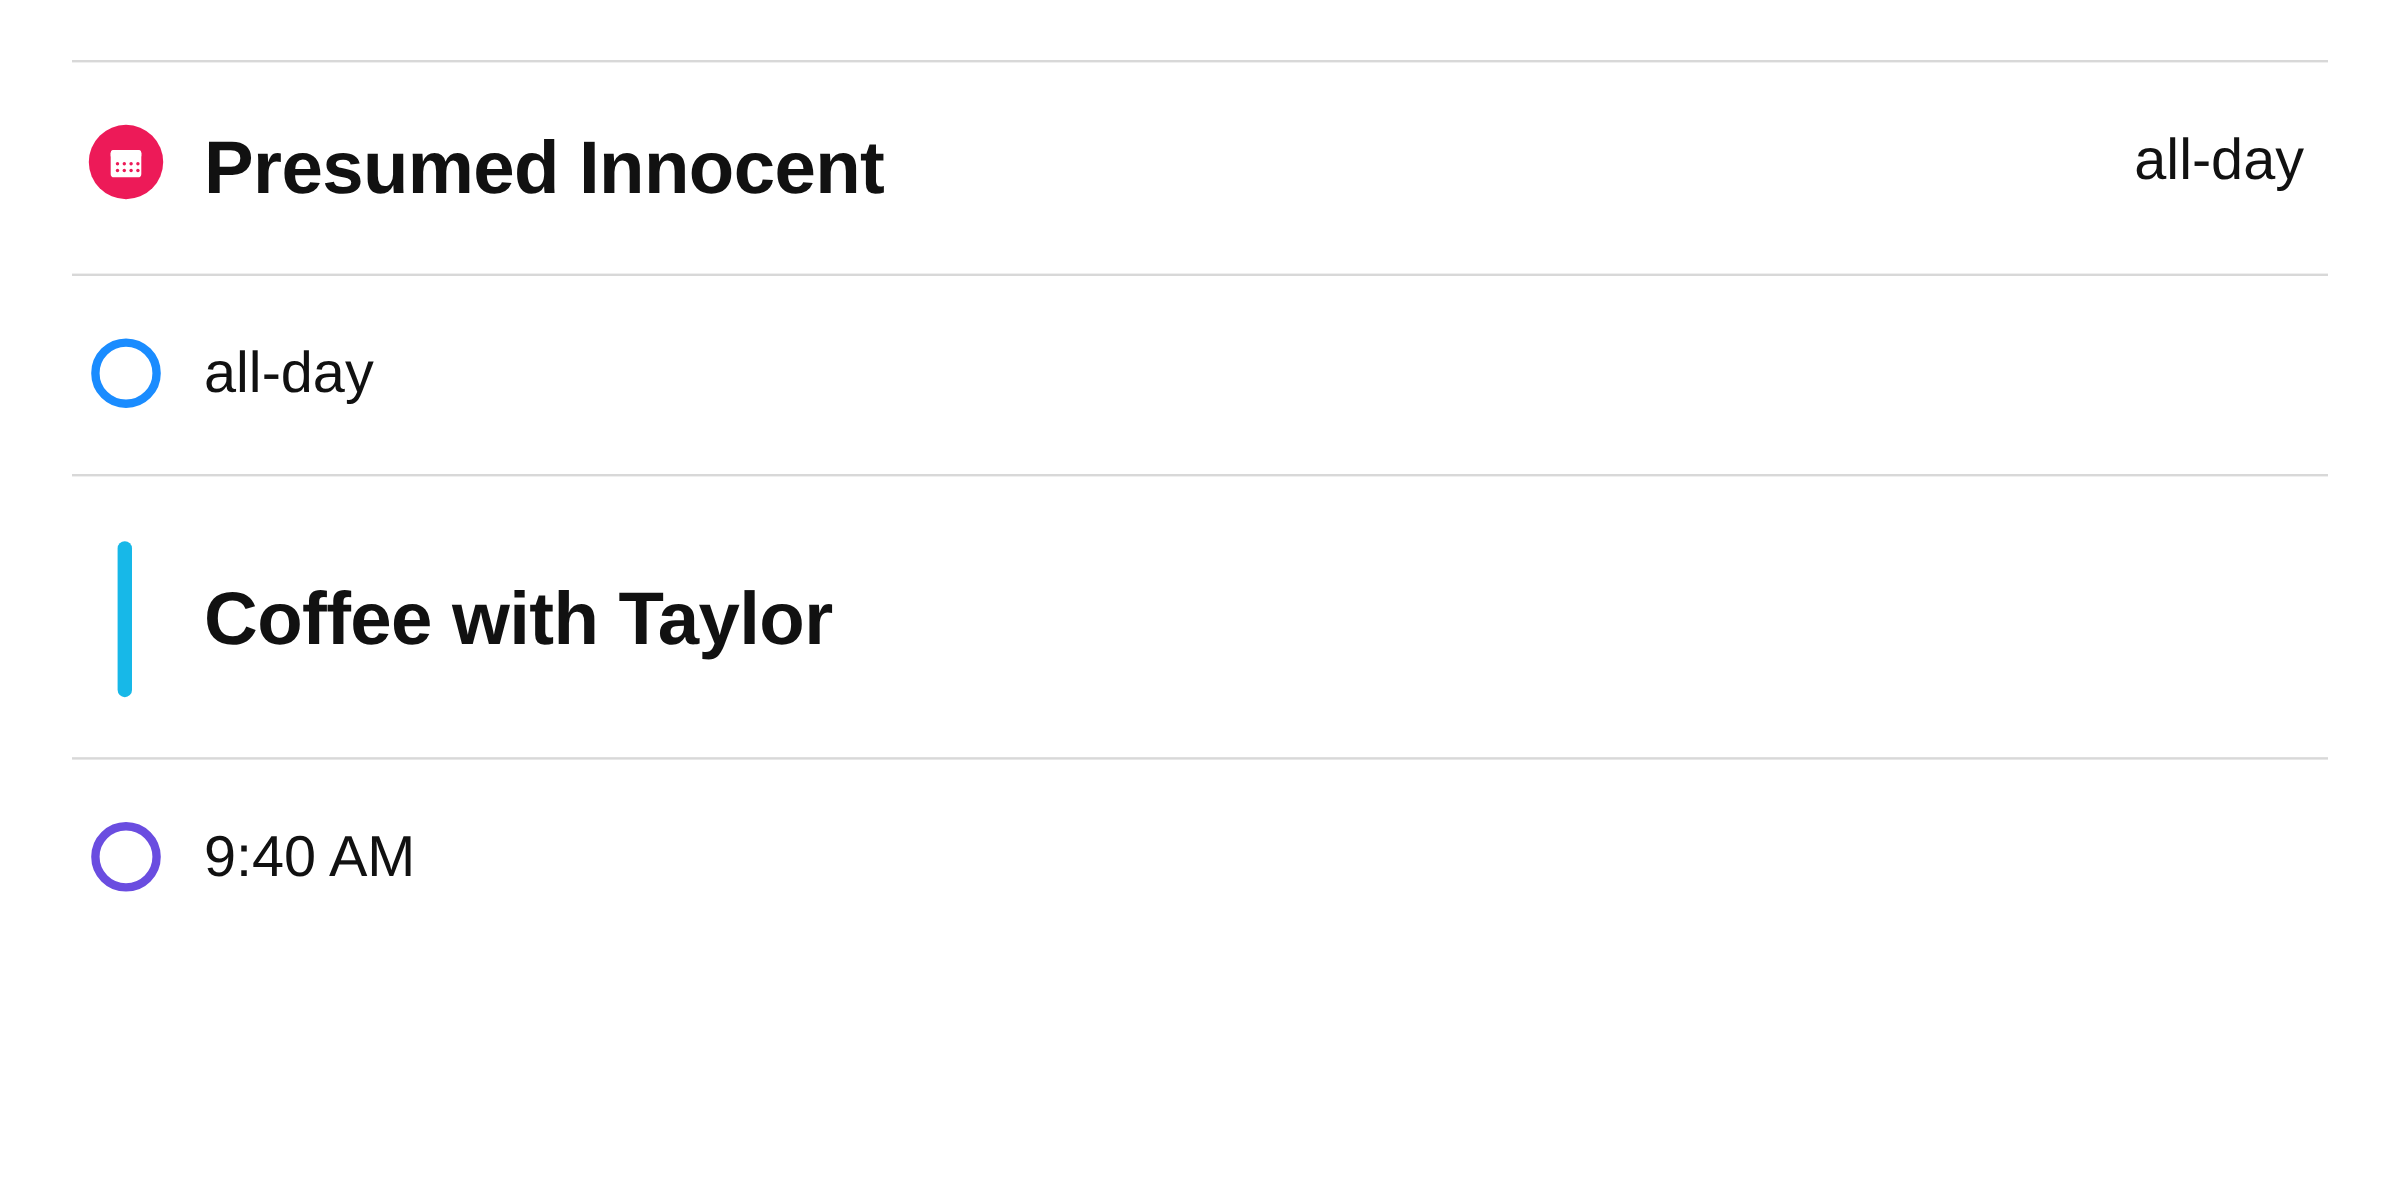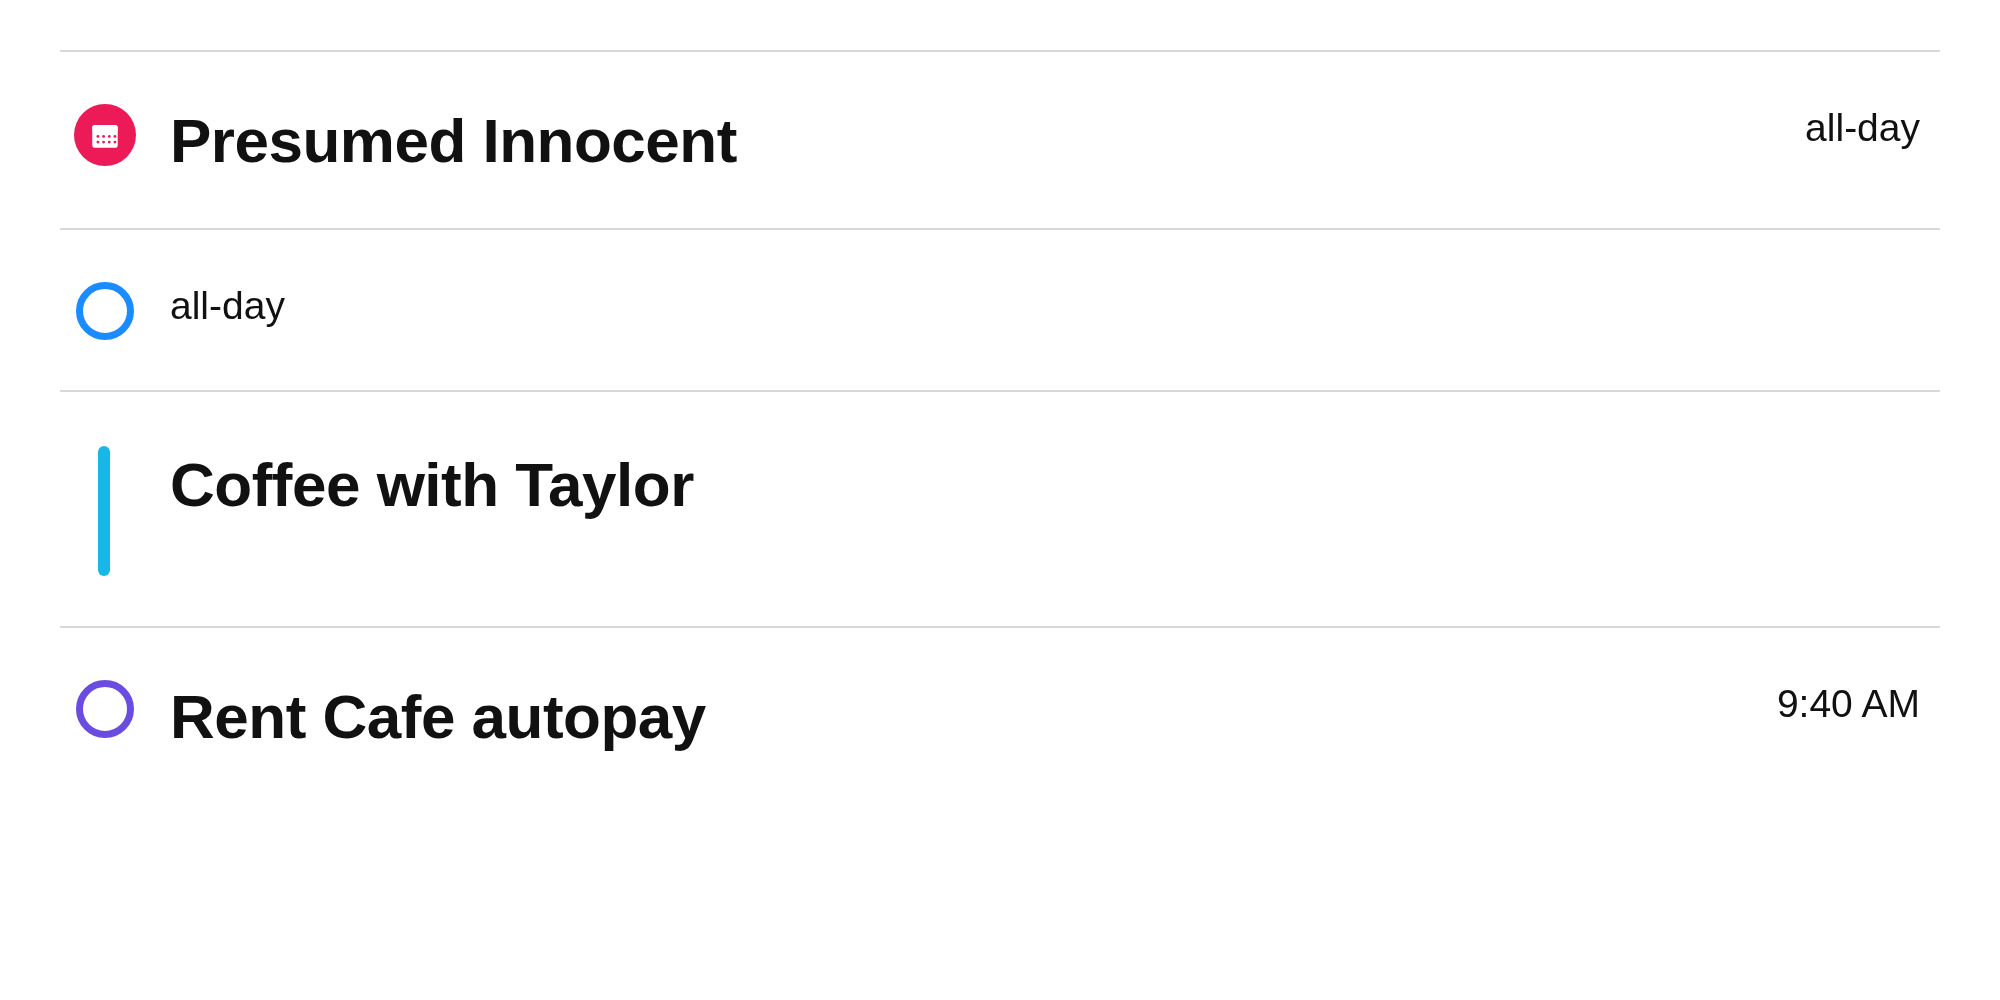--- a/index.html
+++ b/index.html
@@ -73,32 +73,32 @@
       flex: 1;
       font-size: 62px;
       font-weight: 600;
       color: #111111;
       letter-spacing: -0.5px;
       line-height: 1.2;
       padding-top: 2px;
     }
     .event-time {
       text-align: right;
-      font-size: 39px;
+      font-size: 48px;
       font-weight: 400;
       color: #111111;
       line-height: 1.35;
       flex-shrink: 0;
     }
     .event-time .secondary {
       color: #9a9a9a;
       display: block;
     }
     .event-row.with-bar {
-      align-items: flex-start;
+      align-items: center;
     }
     .event-row.with-bar .event-title {
       padding-top: 6px;
     }
     .event-row.with-bar .icon-slot {
       width: 70px;
       justify-content: flex-start;
       padding-top: 4px;
     }
   </style>
@@ -143,19 +143,18 @@
     <div class="icon-slot">
       <div class="color-bar"></div>
     </div>
     <div class="event-title">Coffee with Taylor</div>
   </div>
 
   <div class="event-row">
     <div class="icon-slot">
       <div class="ring purple"></div>
     </div>
-    <div class="event-title">Rent Cafe autopay</div>
     <div class="event-time">
       <span>9:40 AM</span>
     </div>
   </div>
 
 </div>
 
 </body></html>

